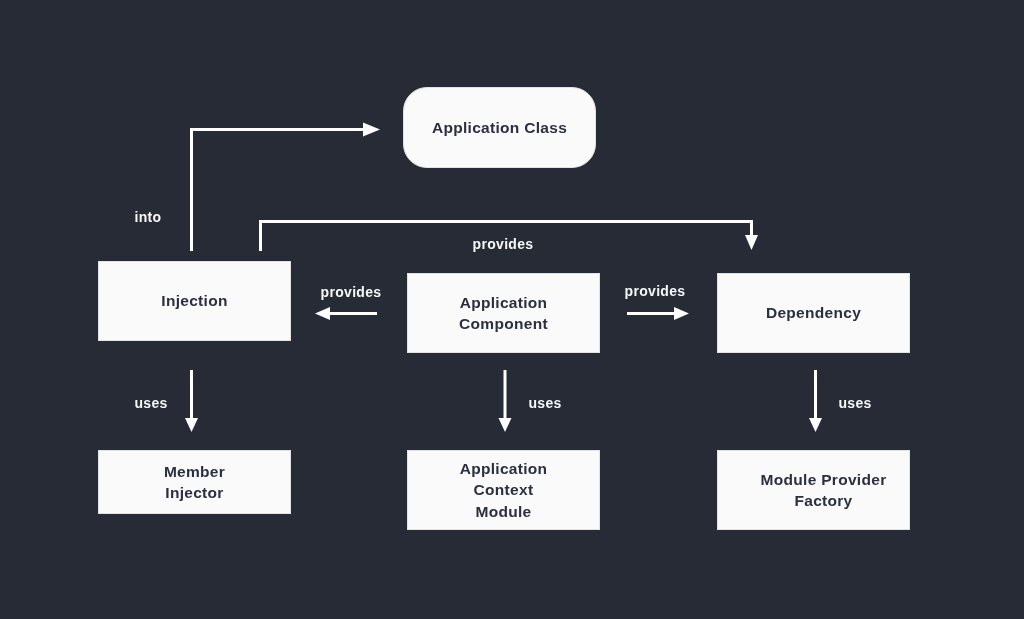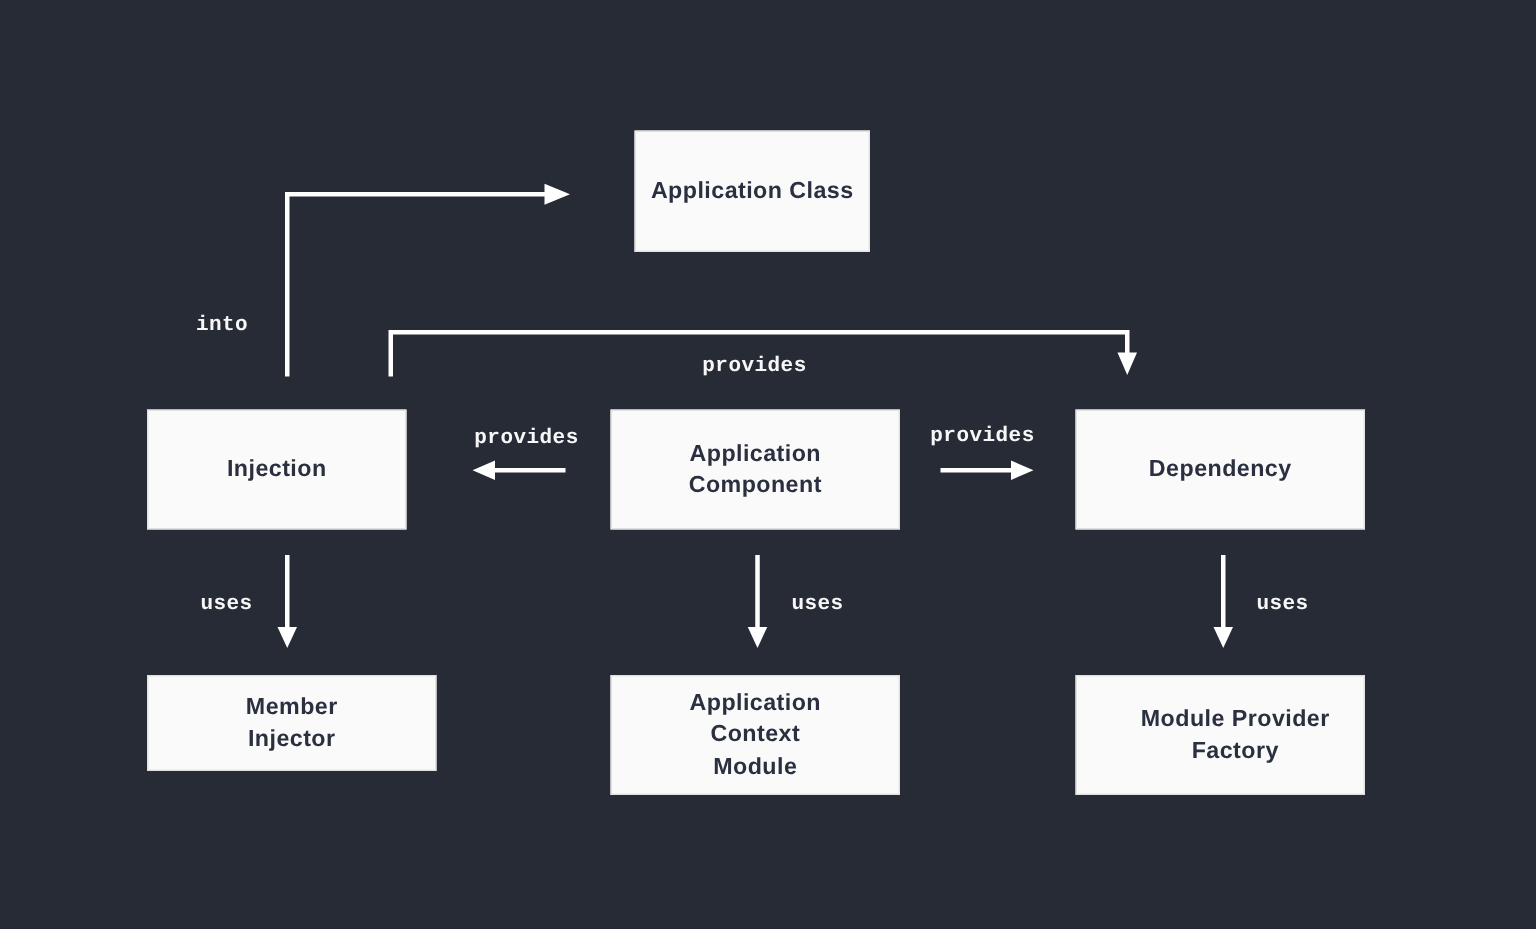--- a/index.html
+++ b/index.html
@@ -42,36 +42,35 @@
     align-items:center;
     justify-content:center;
     text-align:center;
     color:var(--node-text);
     font-size:15.5px;
     font-weight:bold;
     letter-spacing:0.3px;
     line-height:1.38;
     white-space:pre-line;
   }
-  .node-application-class{left:423px;top:87px;width:157px;height:81px;}
-  .node-injection{left:98px;top:273px;width:173px;height:80px;}
+  .node-application-class{left:403px;top:87px;width:193px;height:81px;border-radius:24px;}
+  .node-injection{left:98px;top:261px;width:193px;height:80px;}
   .node-application-component{left:407px;top:273px;width:193px;height:80px;}
   .node-dependency{left:717px;top:273px;width:193px;height:80px;}
   .node-member-injector{left:98px;top:450px;width:193px;height:64px;}
   .node-application-context-module{left:407px;top:450px;width:193px;height:80px;}
   .node-module-provider-factory{left:717px;top:450px;width:193px;height:80px;padding-left:20px;}
   .edge-label{
     position:absolute;
     transform:translate(-50%,-50%);
     color:var(--edge-label);
     font-size:14px;
     font-weight:bold;
     letter-spacing:0.3px;
     white-space:nowrap;
-    font-family:Liberation Mono, monospace;
   }
   .label-into{left:148px;top:217px;}
   .label-provides-long{left:503px;top:244px;}
   .label-handles{left:351px;top:292px;}
   .label-provides-short{left:655px;top:291px;}
   .label-uses-left{left:151px;top:403px;}
   .label-uses-center{left:545px;top:403px;}
   .label-uses-right{left:855px;top:403px;}
 </style>
 </head>

